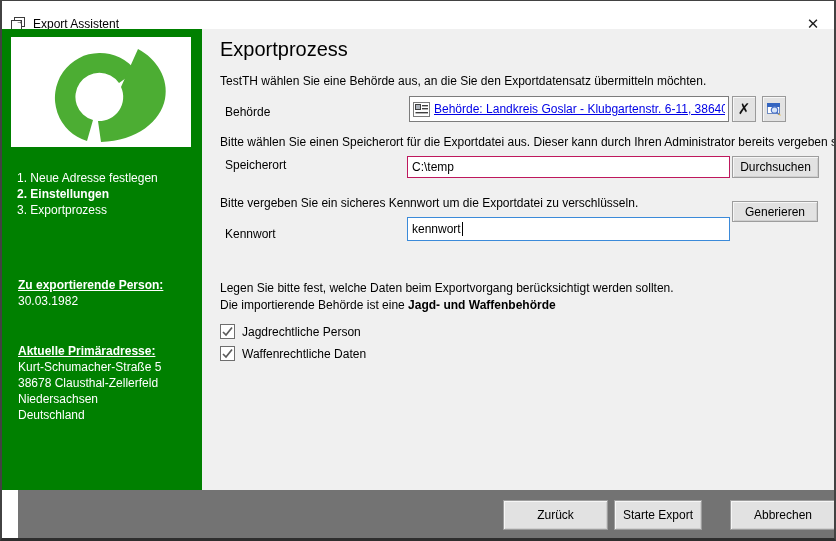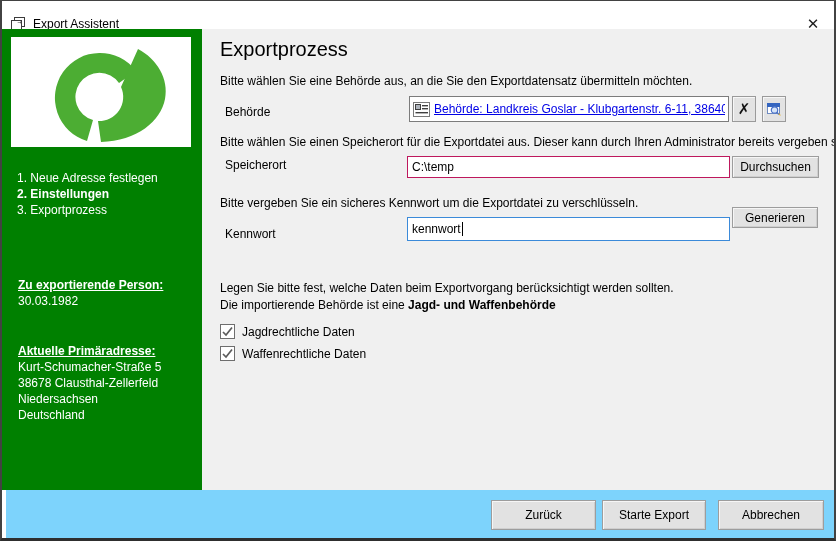--- a/index.html
+++ b/index.html
@@ -54,33 +54,33 @@
   .tb-speicherort{ top:127px; height:22px; }
   .tb-kennwort{ top:188px; height:24px; border:1px solid #3b8ad9; }
   .textbox input{ border:none; outline:none; width:100%; font:12px "Liberation Sans",sans-serif; background:transparent; }
   .caret{ display:inline-block; width:1px; height:14px; background:#000; margin-left:1px; }
 
   .push-btn{ position:absolute; background:#e2e2e2; border:1px solid #9d9d9d;
         box-shadow:inset 1px 1px 0 #f6f6f6, inset -1px -1px 0 #cfcfcf;
         display:flex; align-items:center; justify-content:center;
         font:12px "Liberation Sans",sans-serif; }
   .btn-durchsuchen{ left:530px; top:127px; width:87px; height:22px; }
-  .btn-generieren{ left:530px; top:178px; width:86px; height:21px; }
+  .btn-generieren{ left:530px; top:172px; width:86px; height:21px; }
 
   .checkbox-row{ position:absolute; left:18px; display:flex; align-items:center; }
   .cb1{ top:295px; } .cb2{ top:317px; }
   .cb-box{ width:15px; height:15px; background:#fff; border:1px solid #6e6e6e;
         display:flex; align-items:center; justify-content:center; margin-right:7px; }
 
   .bold{ font-weight:bold; }
 
   
-  .footer{ position:absolute; left:4px; top:489px; right:0; height:49px; background:#7dd3fc; }
+  .footer{ position:absolute; left:16px; top:489px; right:0; height:49px; background:#737373; }
   .btn-zurueck{ left:485px; top:10px; width:105px; height:30px; }
-  .btn-start{ left:596px; top:10px; width:104px; height:30px; }
+  .btn-start{ left:596px; top:10px; width:88px; height:30px; }
   .btn-abbrechen{ left:712px; top:10px; width:106px; height:30px; }
 </style>
 </head>
 <body>
 
 <div class="window">
 
   <div class="titlebar">
     <svg class="title-icon" viewBox="0 0 16 16">
       <rect x="4.5" y="1.5" width="10" height="9" fill="#ffffff" stroke="#3c3c3c"></rect>
@@ -112,21 +112,21 @@
       <div>Kurt-Schumacher-Straße 5</div>
       <div>38678 Clausthal-Zellerfeld</div>
       <div>Niedersachsen</div>
       <div>Deutschland</div>
     </div>
   </div>
 
   <div class="main">
     <div class="page-title">Exportprozess</div>
 
-    <div class="ptext p1">Bitte wählen Sie eine Behörde aus, an die Sie den Exportdatensatz übermitteln möchten.</div>
+    <div class="ptext p1">TestTH wählen Sie eine Behörde aus, an die Sie den Exportdatensatz übermitteln möchten.</div>
 
     <div class="field-label lbl-behoerde">Behörde</div>
     <div class="behoerde-field">
       <svg width="17" height="15" viewBox="0 0 17 15">
         <rect x="0.5" y="0.5" width="16" height="14" fill="#ffffff" stroke="#7a7a7a"></rect>
         <rect x="2.5" y="2.5" width="5" height="5" fill="#aeb4bc" stroke="#3f3f3f"></rect>
         <rect x="9" y="3" width="6" height="1.4" fill="#3f3f3f"></rect>
         <rect x="9" y="6" width="6" height="1.4" fill="#3f3f3f"></rect>
         <rect x="2.5" y="10" width="12.5" height="1.4" fill="#3f3f3f"></rect>
       </svg>
@@ -166,21 +166,21 @@
     <div class="ptext p5">
       <span>Die importierende Behörde ist eine </span><span class="bold">Jagd- und Waffenbehörde</span>
     </div>
 
     <div class="checkbox-row cb1">
       <span class="cb-box">
         <svg width="11" height="11" viewBox="0 0 11 11">
           <polyline points="1,6 4,9 10,1.5" fill="none" stroke="#5c5c5c" stroke-width="1.7"></polyline>
         </svg>
       </span>
-      <span>Jagdrechtliche Daten</span>
+      <span>Jagdrechtliche Person</span>
     </div>
     <div class="checkbox-row cb2">
       <span class="cb-box">
         <svg width="11" height="11" viewBox="0 0 11 11">
           <polyline points="1,6 4,9 10,1.5" fill="none" stroke="#5c5c5c" stroke-width="1.7"></polyline>
         </svg>
       </span>
       <span>Waffenrechtliche Daten</span>
     </div>
   </div>

